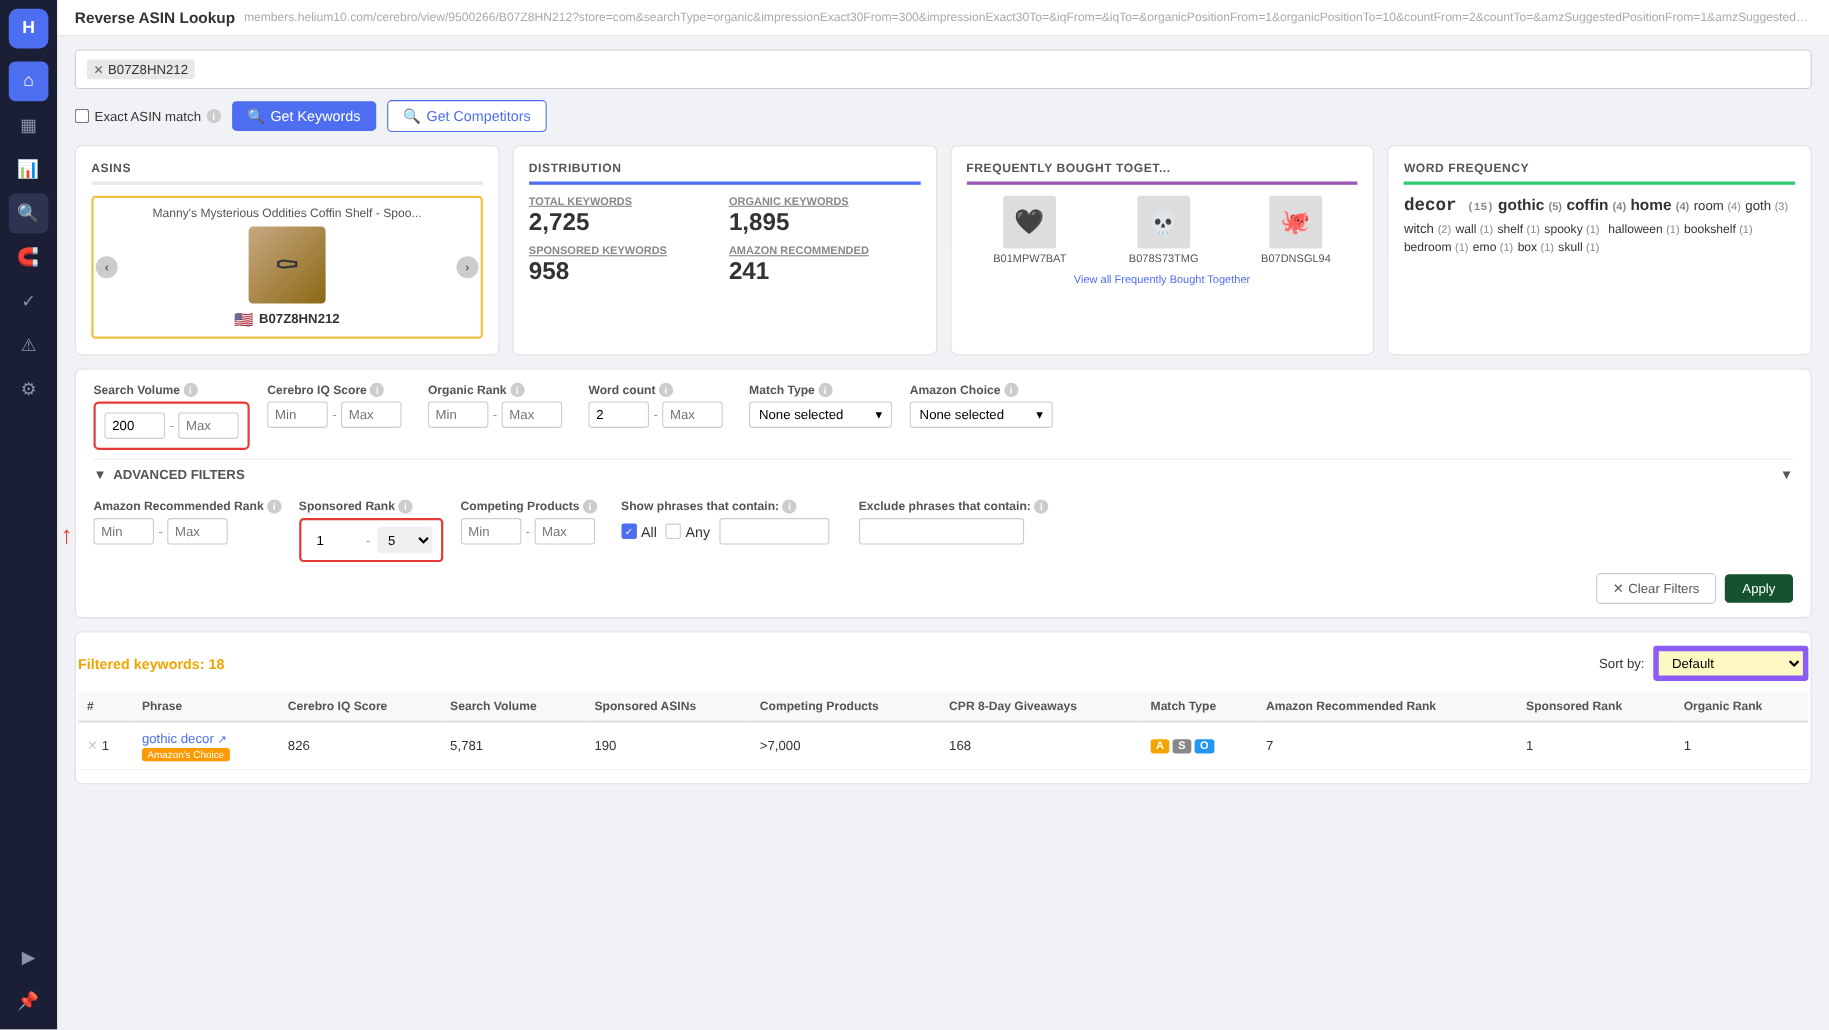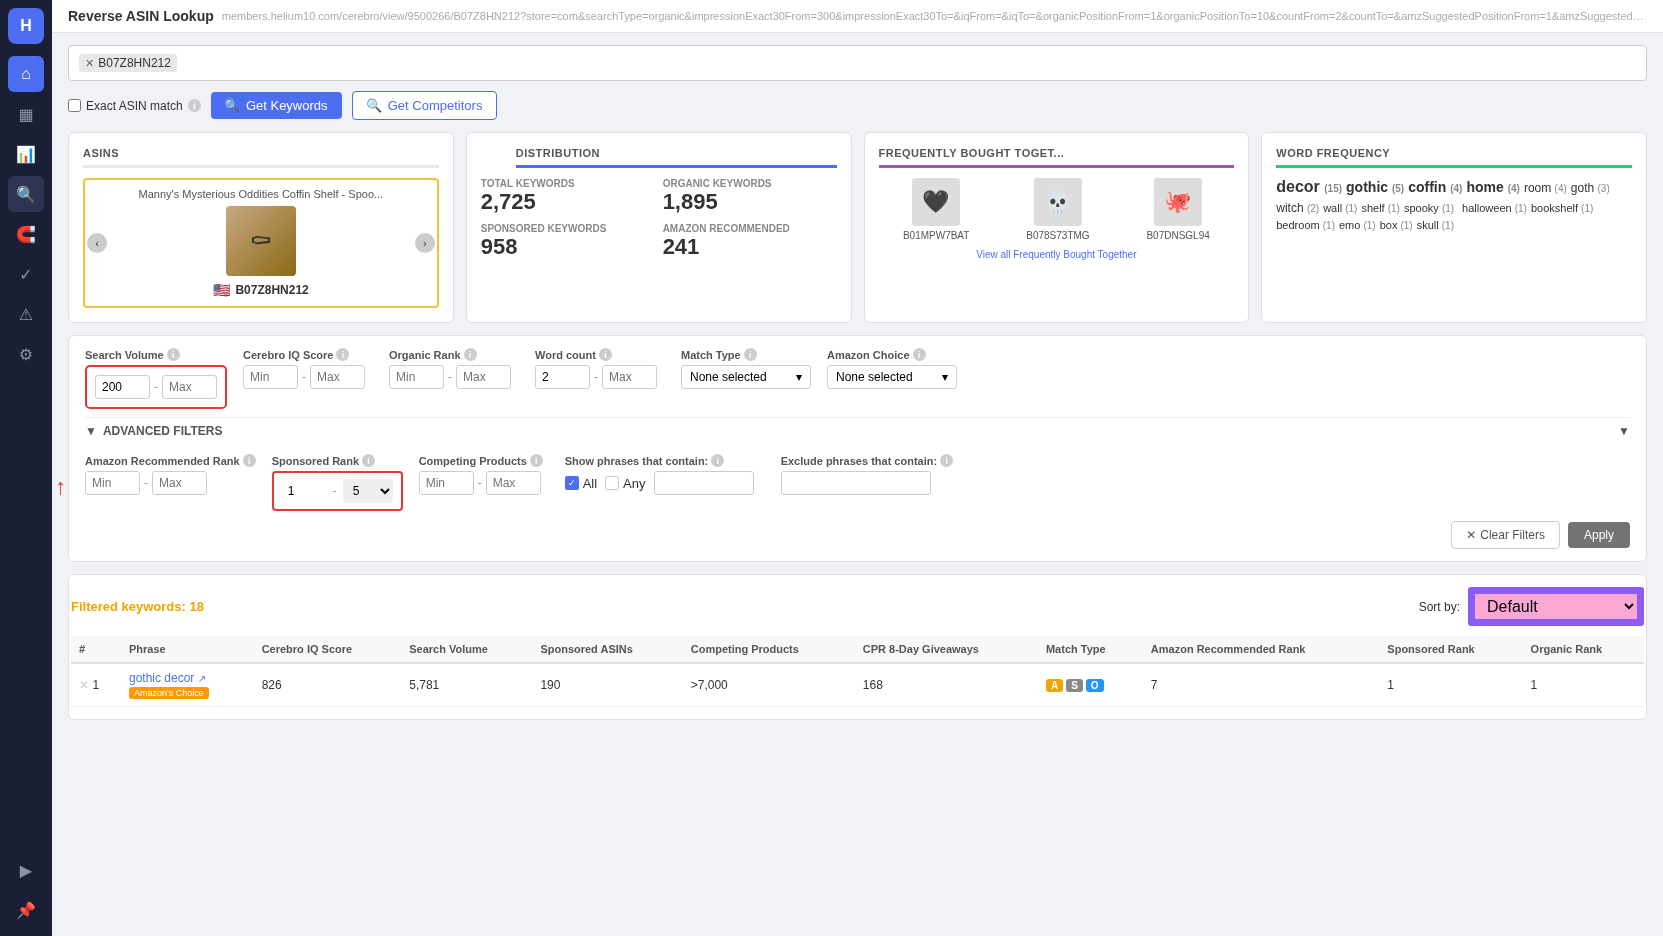--- a/index.html
+++ b/index.html
@@ -145,21 +145,21 @@
       font-size: 11px;
       font-weight: 700;
       color: #555;
       letter-spacing: 0.5px;
       text-transform: uppercase;
       margin-bottom: 10px;
       border-bottom: 3px solid;
       padding-bottom: 6px;
     }
     .card-asins .card-title { border-color: #e8e8e8; }
-    .card-distribution .card-title { border-color: #4e6ef2; margin-left: 35px; }
+    .card-distribution .card-title { border-color: #4e6ef2; }
     .card-fbt .card-title { border-color: #9b59b6; }
     .card-wordfreq .card-title { border-color: #2ecc71; }
 
     
     .asin-product {
       border: 2px solid #f0c040;
       border-radius: 4px;
       padding: 8px;
       position: relative;
       text-align: center;
@@ -196,21 +196,21 @@
     .asin-nav-right { right: 2px; }
     .flag { font-size: 14px; }
 
     
     .dist-grid {
       display: grid;
       grid-template-columns: 1fr 1fr;
       gap: 8px;
     }
     .dist-item {}
-    .dist-label { font-size: 10px; color: #888; font-weight: 600; text-transform: uppercase; }
+    .dist-label { font-size: 10px; color: #888; font-weight: 600; text-transform: uppercase; text-decoration: underline; }
     .dist-value { font-size: 22px; font-weight: 700; color: #333; }
 
     
     .fbt-products {
       display: flex;
       gap: 8px;
       justify-content: space-around;
       margin-bottom: 8px;
     }
     .fbt-product {
@@ -239,21 +239,21 @@
 
     
     .word-cloud {
       display: flex;
       flex-wrap: wrap;
       gap: 4px;
       align-items: baseline;
     }
     .word-item { color: #333; }
     .word-count { color: #888; font-size: 10px; }
-    .word-lg { font-size: 16px; font-weight: 700; }
+    .word-lg { font-size: 16px; font-weight: 700; font-family: Liberation Mono, monospace; }
     .word-md { font-size: 14px; font-weight: 600; }
     .word-sm { font-size: 12px; }
     .word-xs { font-size: 11px; }
 
     
     .filters-section {
       background: #fff;
       border-radius: 6px;
       border: 1px solid #e0e0e0;
       padding: 12px 16px;
@@ -324,21 +324,21 @@
       border-radius: 4px;
       padding: 6px 14px;
       cursor: pointer;
       font-size: 12px;
       color: #555;
       display: flex;
       align-items: center;
       gap: 4px;
     }
     .btn-apply {
-      background: #737373;
+      background: #14532d;
       color: white;
       border: none;
       border-radius: 4px;
       padding: 6px 16px;
       cursor: pointer;
       font-size: 12px;
     }
 
     
     .results-section {
@@ -358,25 +358,25 @@
       font-size: 13px;
       font-weight: 600;
     }
     .sort-row {
       display: flex;
       align-items: center;
       gap: 8px;
       font-size: 12px;
     }
     .sort-select {
-      border: 7px solid #8b5cf6;
+      border: 5px solid #8b5cf6;
       border-radius: 3px;
       padding: 3px 8px;
-      font-size: 16px;
-      background: #f9a8d4;
+      font-size: 12px;
+      background: #fef9c3;
       min-width: 120px;
     }
 
     
     .results-table {
       width: 100%;
       border-collapse: collapse;
       font-size: 12px;
     }
     .results-table th {

